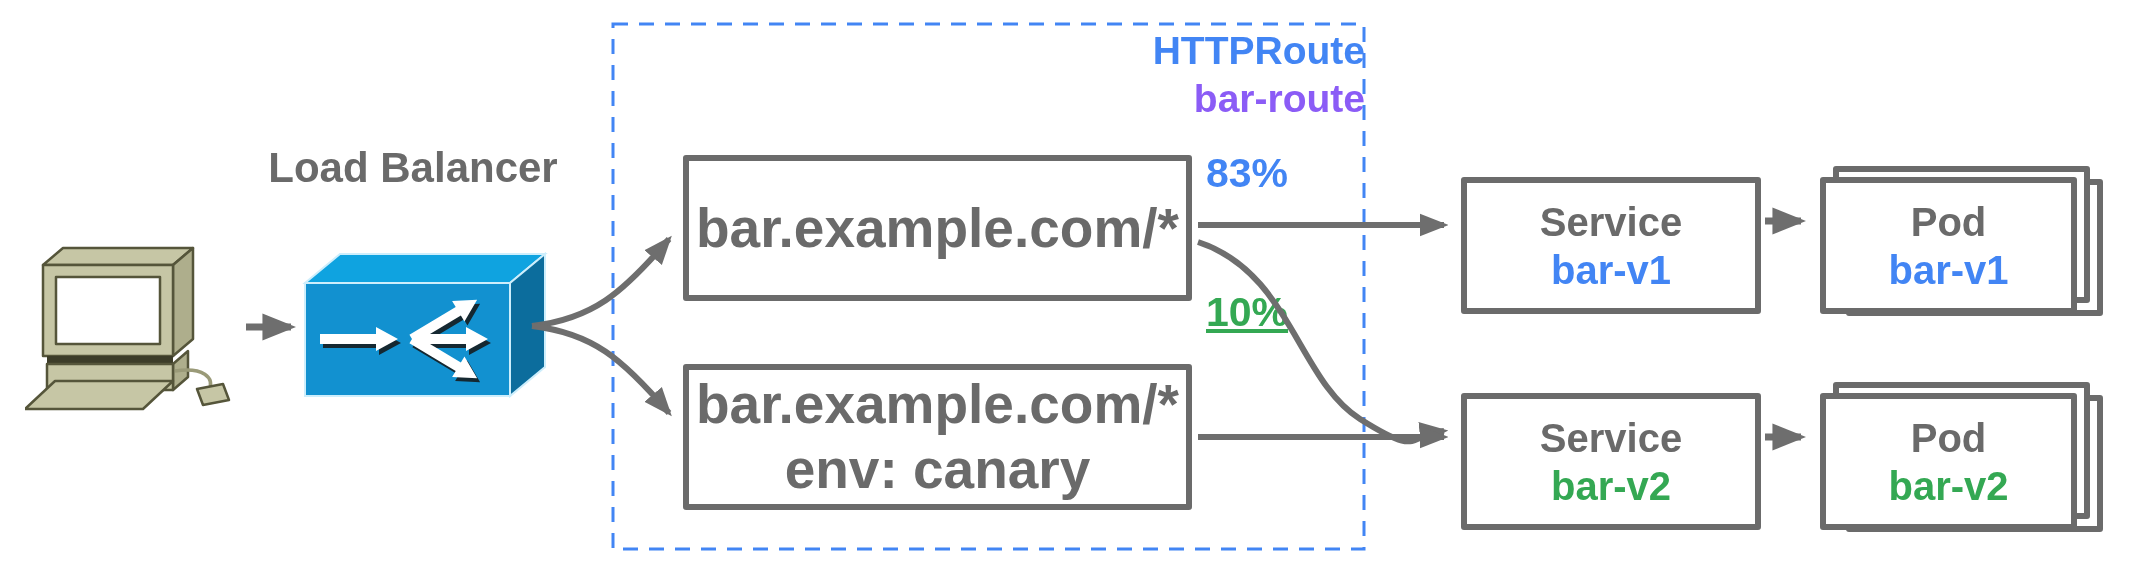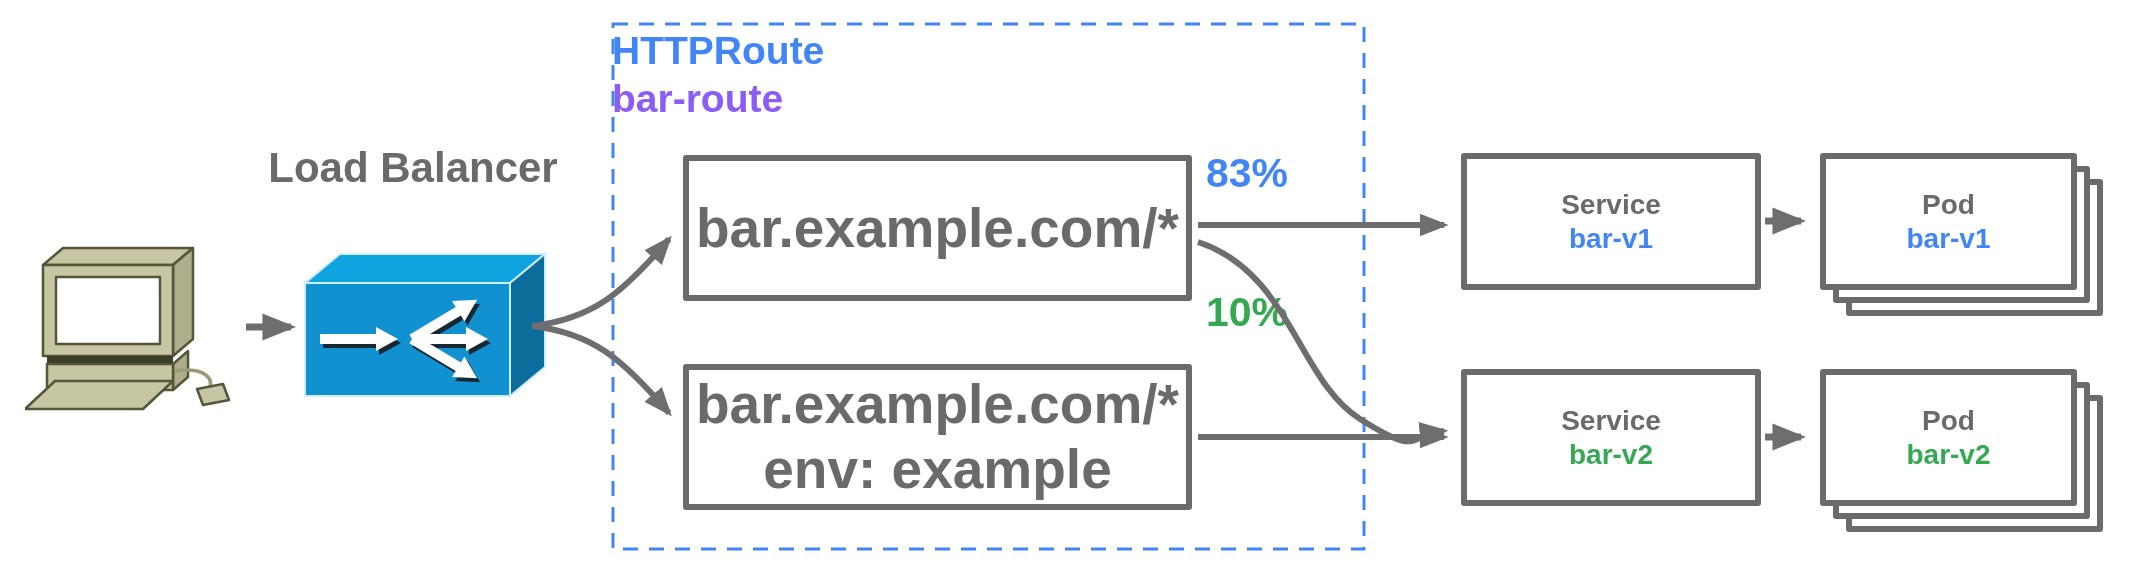--- a/index.html
+++ b/index.html
@@ -7,31 +7,31 @@
     position:relative; width:2149px; height:573px; background:#ffffff;
     font-family:"Liberation Sans", sans-serif; overflow:hidden;
   }
   .abs { position:absolute; }
   .node {
     position:absolute; background:#fff; border:6px solid #6b6b6b; border-radius:3px;
     box-sizing:border-box; display:flex; flex-direction:column; align-items:center;
     justify-content:center; text-align:center; font-weight:bold; color:#6a6a6a;
   }
   .route-box { font-size:55px; line-height:1.18; }
-  .sp-box   { font-size:28px; line-height:1.2; }
+  .sp-box   { font-size:40px; line-height:1.2;margin-top:24px; }
   .stack-layer {
     position:absolute; background:#fff; border:6px solid #6b6b6b; border-radius:3px;
     box-sizing:box; box-sizing:border-box;
   }
   .lb-label {
     position:absolute; left:258px; top:146px; width:310px; text-align:center;
     font-size:42px; font-weight:bold; color:#6a6a6a; line-height:1.05;
   }
   .hr-title {
-    position:absolute; left:612px; top:27px; width:753px; text-align:left;
+    position:absolute; left:612px; top:27px; width:753px; text-align:right;
     font-weight:bold; font-size:39px; line-height:48px;
   }
   .weight { position:absolute; font-size:41px; font-weight:bold; line-height:1; }
   .overlay { position:absolute; left:0; top:0; pointer-events:none; }
 </style>
 </head>
 <body>
 
 <div class="canvas">
 
@@ -94,25 +94,25 @@
     <div style="color: rgb(66, 133, 244);">HTTPRoute</div>
     <div style="color: #8b5cf6;">bar-route</div>
   </div>
 
   <div class="node route-box" style="left:683px; top:155px; width:509px; height:146px;">
     <div>bar.example.com/*</div>
   </div>
 
   <div class="node route-box" style="left:683px; top:364px; width:509px; height:146px;">
     <div>bar.example.com/*</div>
-    <div>env: example</div>
+    <div>env: canary</div>
   </div>
 
   <div class="weight" style="left: 1206px; top: 153px; color: rgb(66, 133, 244);">83%</div>
-  <div class="weight" style="left: 1206px; top: 292px; color: rgb(52, 168, 83);">10%</div>
+  <div class="weight" style="left: 1206px; top: 292px; color: rgb(52, 168, 83); text-decoration: underline;">10%</div>
 
   <div class="node sp-box" style="left:1461px; top:153px; width:300px; height:137px;">
     <div>Service</div>
     <div style="color: rgb(66, 133, 244);">bar-v1</div>
   </div>
 
   <div class="node sp-box" style="left:1461px; top:369px; width:300px; height:137px;">
     <div>Service</div>
     <div style="color: rgb(52, 168, 83);">bar-v2</div>
   </div>

